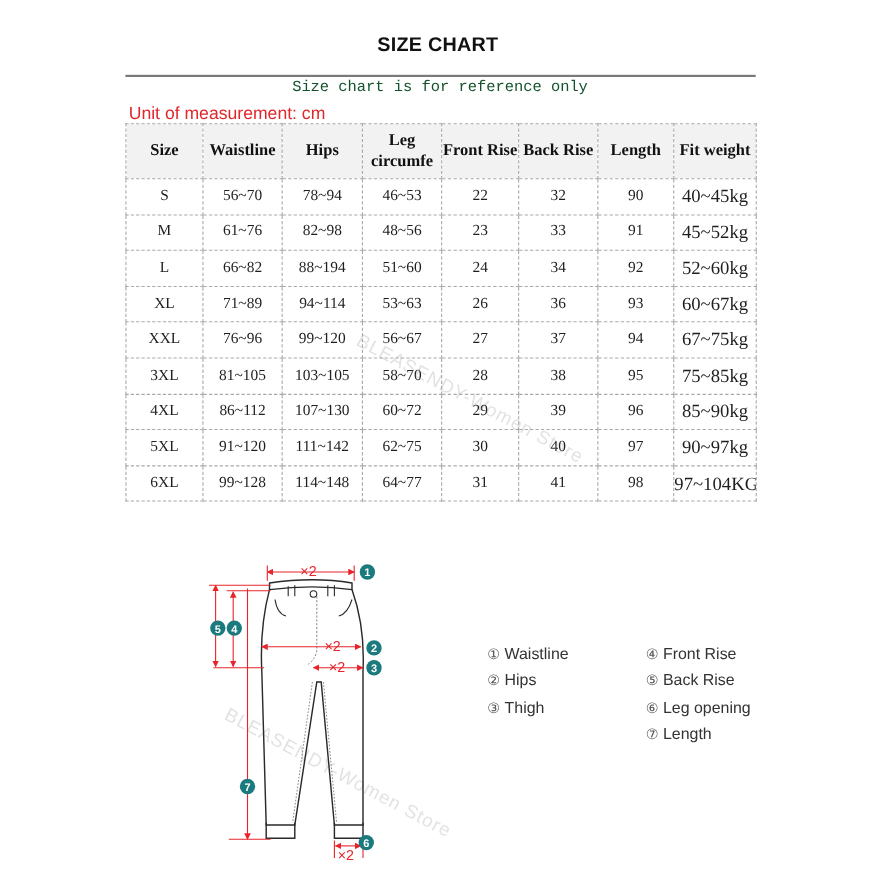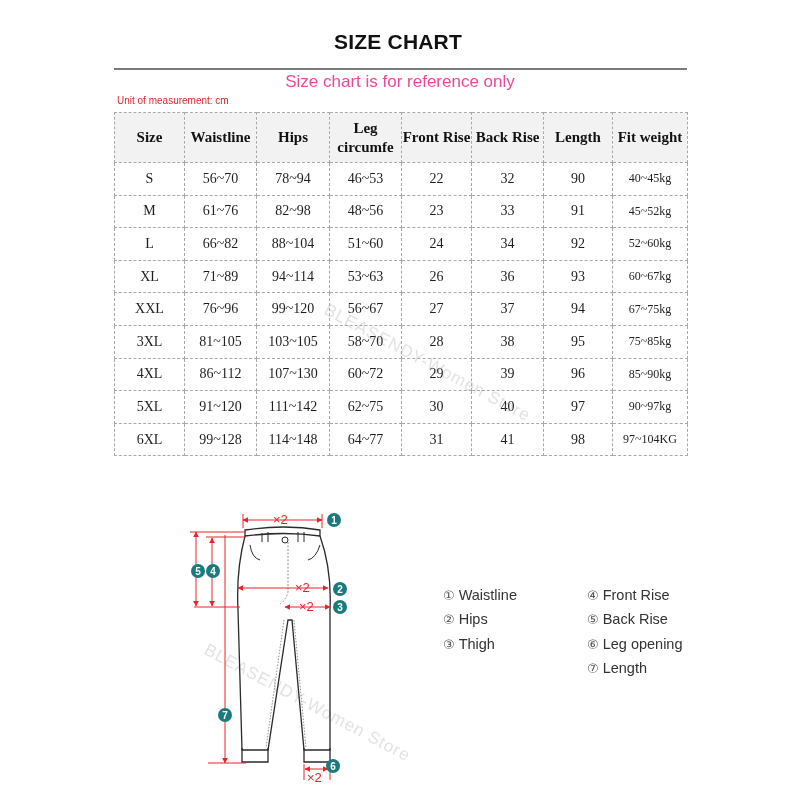--- a/index.html
+++ b/index.html
@@ -1,33 +1,33 @@
 <!DOCTYPE html>
 <html><head>
   <meta charset="utf-8">
   <style>
     * { box-sizing: border-box; margin: 0; padding: 0; }
     html, body { width: 800px; height: 800px; background: #ffffff; overflow: hidden; }
     body { position: relative; font-family: "DejaVu Sans", sans-serif; color: #1a1a1a; }
 
     .title {
       position: absolute; left: 0; top: 30px; width: 796px; text-align: center;
-      font-family: "Liberation Sans", sans-serif; font-weight: bold; font-size: 21px;
+      font-family: "Liberation Sans", sans-serif; font-weight: bold; font-size: 18px;
       color: #111; letter-spacing: 0.2px;
     }
     .rule {
       position: absolute; left: 114px; top: 68px; width: 573px; height: 2px; background: #7a7a7a;
     }
     .subtitle {
       position: absolute; left: 0; top: 72px; width: 800px; text-align: center;
-      font-family: Liberation Sans, sans-serif; font-size: 17px; color: #ec4899;
+      font-family: Liberation Mono, monospace; font-size: 14px; color: #14532d;
     }
     .unit {
       position: absolute; left: 117px; top: 95px;
-      font-family: "Liberation Sans", sans-serif; font-size: 10px; color: #e0262b;
+      font-family: "Liberation Sans", sans-serif; font-size: 16px; color: #e0262b;
     }
 
     table.size-table {
       position: absolute; left: 114px; top: 112px; width: 573px;
       border-collapse: collapse; table-layout: fixed;
       font-family: Liberation Serif, serif;
     }
     table.size-table td, table.size-table th {
       border: 1px dashed #a9a9a9; text-align: center; vertical-align: middle;
       padding: 0; overflow: hidden; white-space: normal;
@@ -35,21 +35,21 @@
     table.size-table thead tr.en th {
       height: 50px; background: #f2f2f2; font-weight: bold; font-size: 15px; line-height: 19px; color: #111;
     }
     table.size-table thead tr.ru th {
       height: 32px; background: #f2f2f2; font-weight: normal; font-size: 11.5px; line-height: 14px; color: #444;
       word-break: break-all;
     }
     table.size-table tbody td {
       height: 32.6px; font-size: 14px; color: #1e1e1e; background: #fff;
     }
-    table.size-table tbody td.fw { font-size: 12px; white-space: nowrap; }
+    table.size-table tbody td.fw { font-size: 17px; white-space: nowrap; }
 
     .watermark {
       position: absolute; color: rgba(150,150,150,0.28); font-family: "Liberation Sans", sans-serif;
       pointer-events: none; white-space: nowrap;
     }
     .wm1 { left: 330px; top: 300px; font-size: 17px; transform: rotate(28deg); transform-origin: left top; letter-spacing: 1px; }
     .wm2 { left: 210px; top: 640px; font-size: 17px; transform: rotate(28deg); transform-origin: left top; letter-spacing: 1px; }
 
     svg.diagram { position: absolute; left: 180px; top: 500px; }
 
@@ -105,21 +105,21 @@
         <td>82~98</td>
         <td>48~56</td>
         <td>23</td>
         <td>33</td>
         <td>91</td>
         <td class="fw">45~52kg</td>
       </tr>
       <tr>
         <td>L</td>
         <td>66~82</td>
-        <td>88~104</td>
+        <td>88~194</td>
         <td>51~60</td>
         <td>24</td>
         <td>34</td>
         <td>92</td>
         <td class="fw">52~60kg</td>
       </tr>
       <tr>
         <td>XL</td>
         <td>71~89</td>
         <td>94~114</td>

